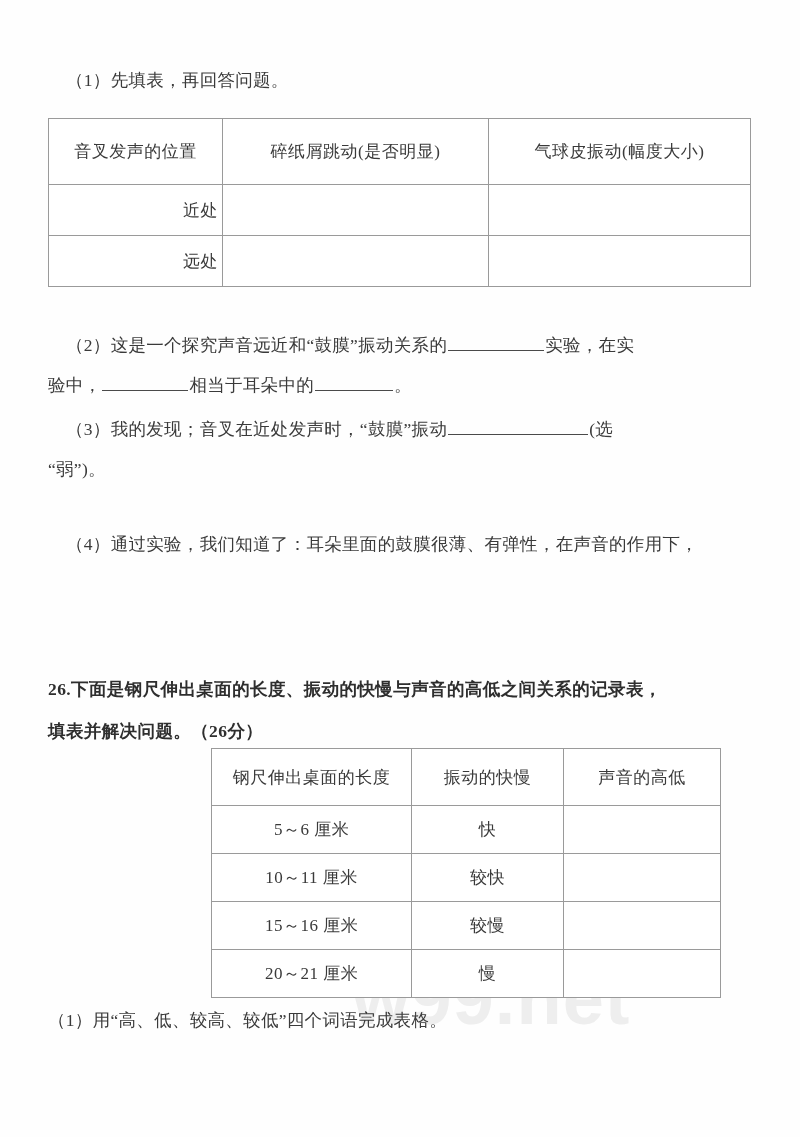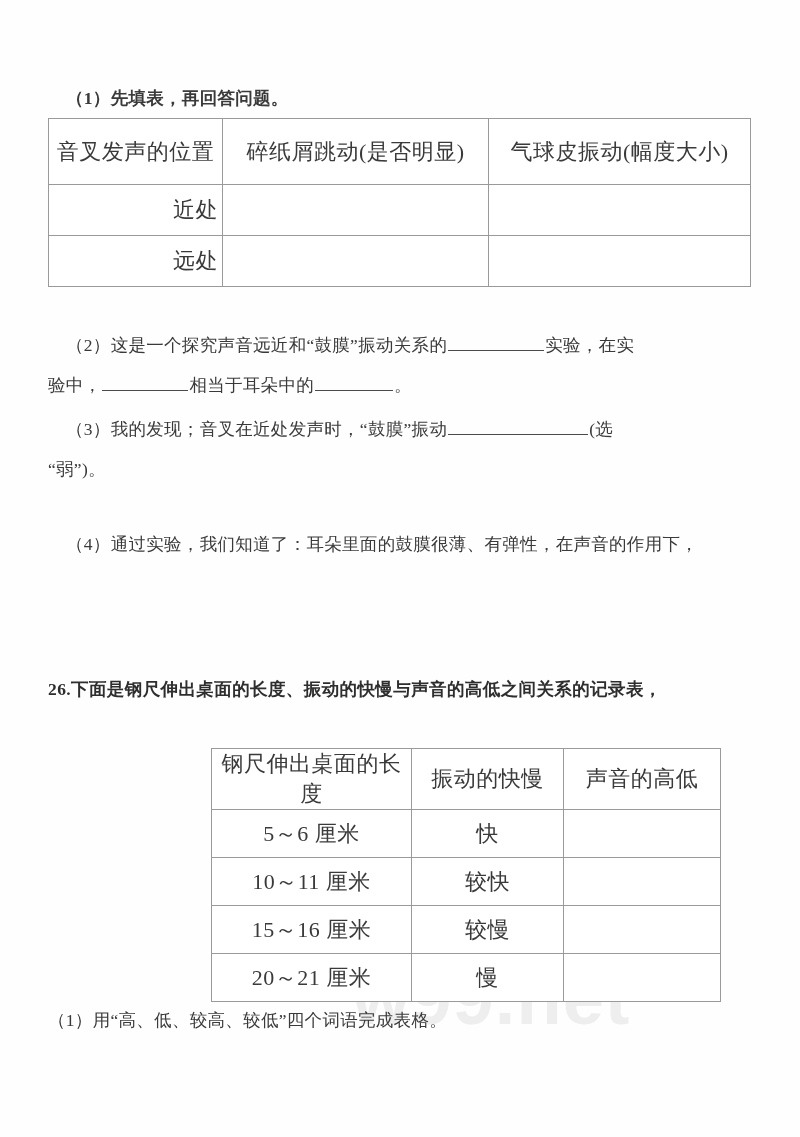--- a/index.html
+++ b/index.html
@@ -76,21 +76,21 @@
     position: absolute;
     border-collapse: collapse;
     background: #ffffff;
     table-layout: fixed;
   }
   table.grid td, table.grid th {
     border: 1px solid #9a9a9a;
     text-align: center;
     vertical-align: middle;
     font-weight: normal;
-    font-size: 22px;
+    font-size: 17px;
     color: #3a3a3a;
     letter-spacing: 0.5px;
     padding: 0 4px;
   }
 
   
   #table-sound-position {
     left: 48px;
     top: 118px;
     width: 702px;
@@ -123,21 +123,21 @@
 </style>
 </head>
 <body>
 
 <div class="page">
 
   <div class="watermark">w99.net</div>
 
   <div class="content">
 
-    <div class="para" style="left:66px; top:78px;font-weight:bold;">
+    <div class="para" style="left:66px; top:60px;">
       <span class="ln">（1）先填表，再回答问题。</span>
     </div>
 
     <table class="grid" id="table-sound-position">
       <colgroup>
         <col style="width:174px">
         <col style="width:266px">
         <col style="width:262px">
       </colgroup>
       <thead>
@@ -170,20 +170,21 @@
       <span class="ln"><span>（3）我的发现；音叉在近处发声时，“鼓膜”振动</span><span class="blank w4"></span><span>(选</span></span>
       <span class="ln" style="margin-left:-18px;">“弱”)。</span>
     </div>
 
     <div class="para" style="left:66px; top:524px;">
       <span class="ln">（4）通过实验，我们知道了：耳朵里面的鼓膜很薄、有弹性，在声音的作用下，</span>
     </div>
 
     <div class="q-heading">
       <span class="ln">26.下面是钢尺伸出桌面的长度、振动的快慢与声音的高低之间关系的记录表，</span>
+      <span class="ln">填表并解决问题。（26分）</span>
     </div>
 
     <table class="grid" id="table-ruler-pitch">
       <colgroup>
         <col style="width:200px">
         <col style="width:152px">
         <col style="width:157px">
       </colgroup>
       <thead>
         <tr>

